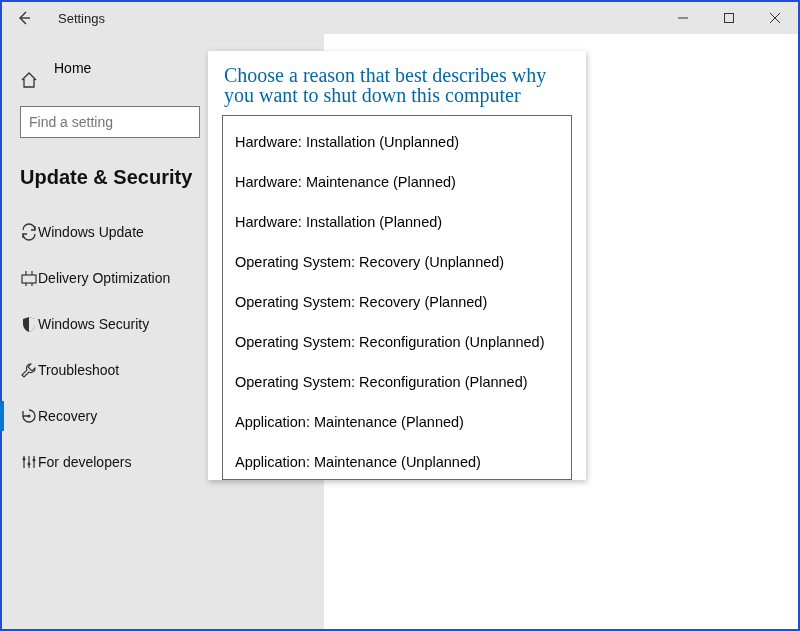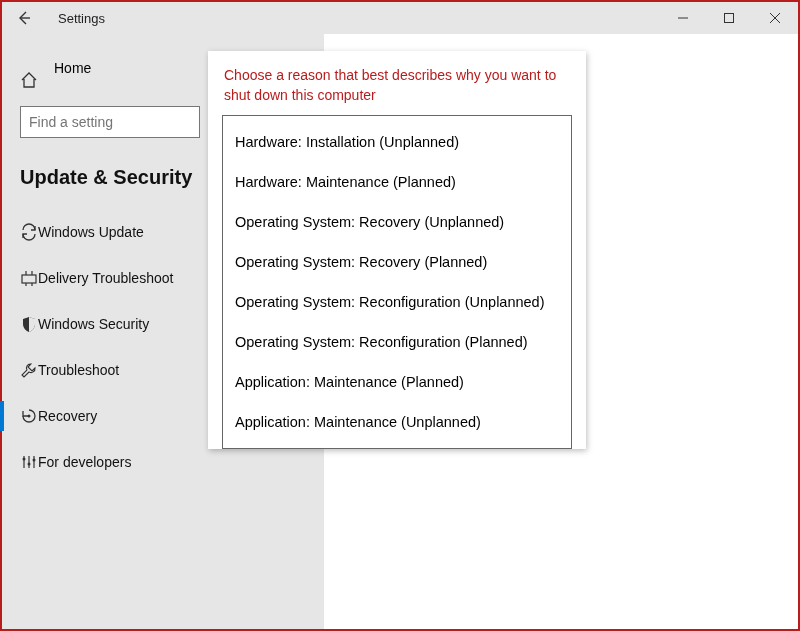--- a/index.html
+++ b/index.html
@@ -7,21 +7,21 @@
     margin: 0; padding: 0;
     width: 800px; height: 631px;
     font-family: "Segoe UI", Arial, sans-serif;
     font-size: 14px;
     color: #000;
     background: #fff;
     overflow: hidden;
   }
   .window {
     width: 800px; height: 631px;
-    border: 2px solid #b91c1c;
+    border: 2px solid #1d4ed8;
     position: relative;
     background: #fff;
     display: flex;
     flex-direction: column;
   }
   .titlebar {
     height: 32px;
     display: flex;
     align-items: center;
     background: #e6e6e6;
@@ -135,24 +135,25 @@
   
   .dialog {
     position: absolute;
     left: 206px; top: 49px;
     width: 378px;
     background: #fff;
     box-shadow: 1px 2px 6px rgba(0,0,0,0.25);
     padding: 14px 16px 0 16px;
   }
   .dialog .prompt {
-    font-size: 14px;
+    font-size: 20px;
     line-height: 20px;
-    color: #b91c1c;
+    color: #0369a1;
     padding-bottom: 10px;
+    font-family: Liberation Serif, serif;
   }
   .reason-list {
     border: 1px solid #666;
     background: #fff;
     margin: 0 -2px 0 -2px;
     padding: 6px 0 6px 0;
     max-height: 365px;
     overflow: hidden;
   }
   .reason-item {
@@ -223,21 +224,21 @@
             </span>
             <span>Windows Update</span>
           </div>
           <div class="nav-item">
             <span class="icon">
               <svg width="18" height="18" viewBox="0 0 18 18">
                 <rect x="2" y="6" width="14" height="8" stroke="#333" stroke-width="1.2" fill="none"></rect>
                 <path d="M6 6 V2 M12 6 V2 M6 14 V17 M12 14 V17" stroke="#333" stroke-width="1.2"></path>
               </svg>
             </span>
-            <span>Delivery Troubleshoot</span>
+            <span>Delivery Optimization</span>
           </div>
           <div class="nav-item">
             <span class="icon">
               <svg width="18" height="18" viewBox="0 0 18 18">
                 <path d="M9 2 L15 4 V9 C15 13 12 16 9 17 C6 16 3 13 3 9 V4 Z" fill="#333"></path>
                 <path d="M9 2 V17" stroke="#fff" stroke-width="0"></path>
                 <path d="M9 2 L15 4 V9 C15 13 12 16 9 17 Z" fill="#e6e6e6"></path>
               </svg>
             </span>
             <span>Windows Security</span>
@@ -284,20 +285,21 @@
 <span>efore you reset.</span></div>
     </div>
 
   </div>
 
   <div class="dialog">
     <div class="prompt">Choose a reason that best describes why you want to shut down this computer</div>
     <div class="reason-list" id="reason-list">
         <div class="reason-item">Hardware: Installation (Unplanned)</div>
         <div class="reason-item">Hardware: Maintenance (Planned)</div>
+        <div class="reason-item">Hardware: Installation (Planned)</div>
         <div class="reason-item">Operating System: Recovery (Unplanned)</div>
         <div class="reason-item">Operating System: Recovery (Planned)</div>
         <div class="reason-item">Operating System: Reconfiguration (Unplanned)</div>
         <div class="reason-item">Operating System: Reconfiguration (Planned)</div>
         <div class="reason-item">Application: Maintenance (Planned)</div>
         <div class="reason-item">Application: Maintenance (Unplanned)</div>
       </div>
   </div>
 
 </div>

